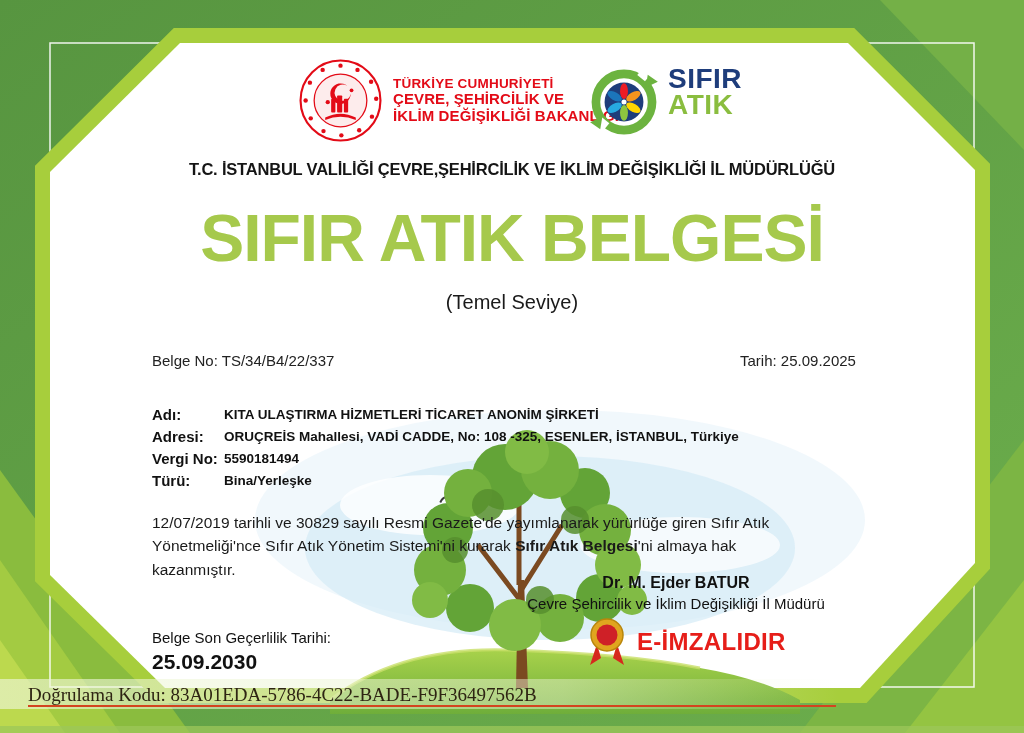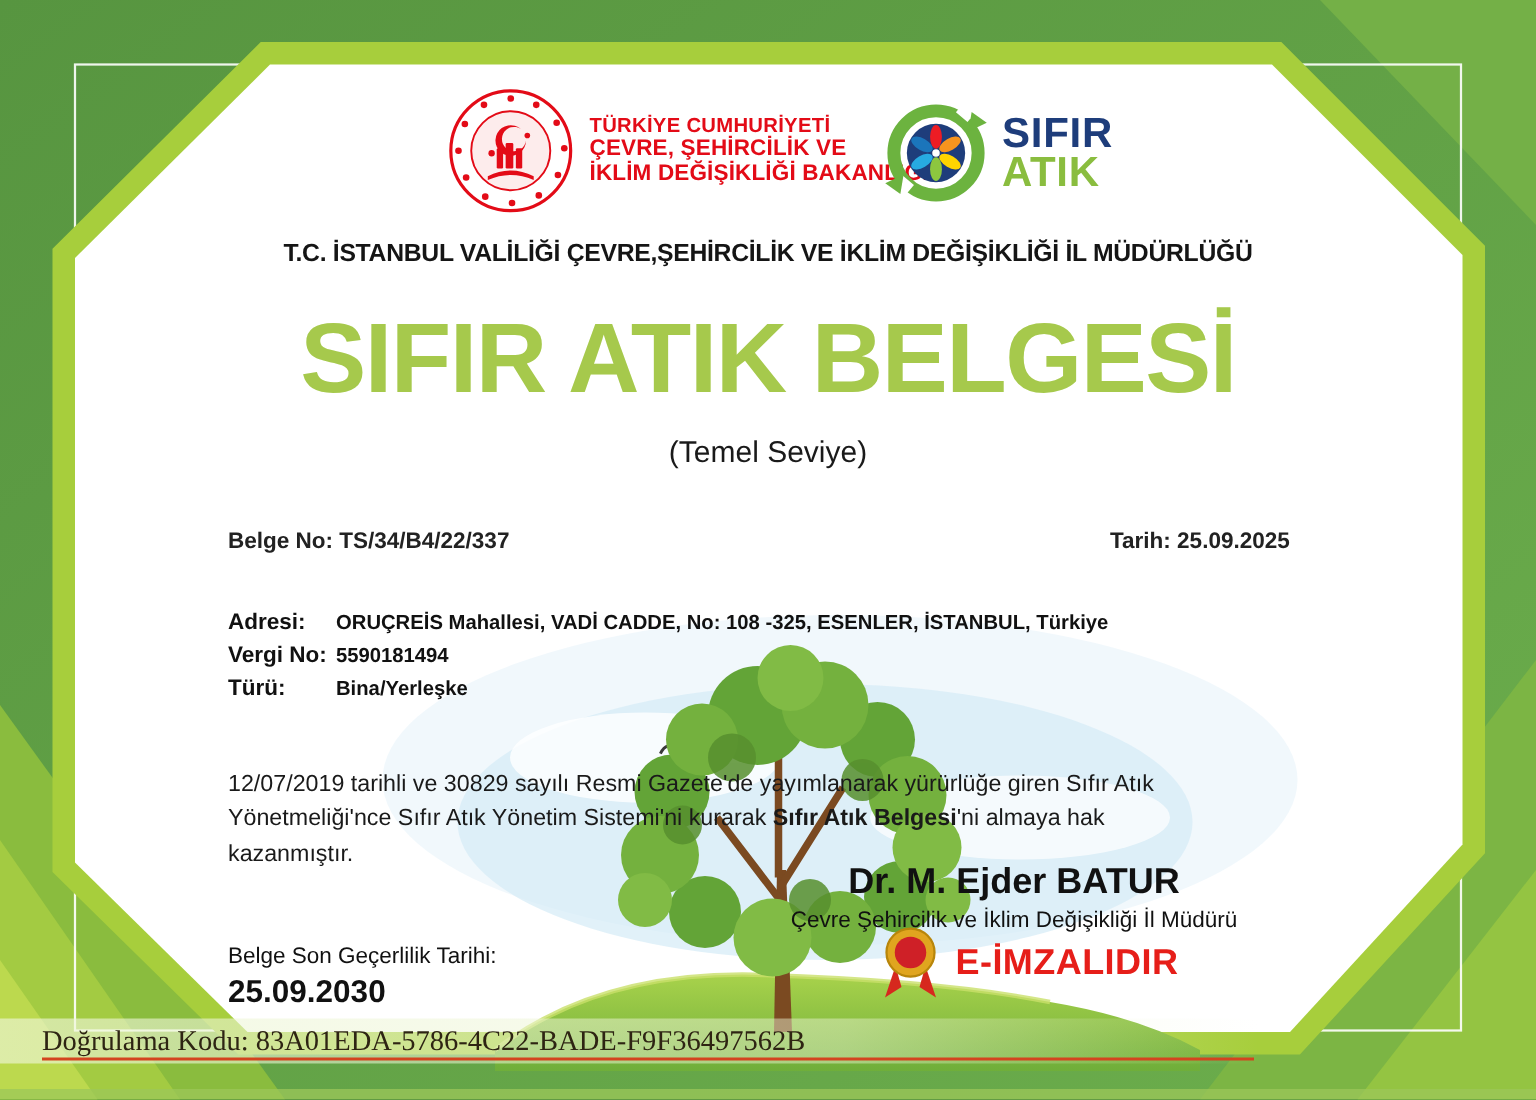--- a/index.html
+++ b/index.html
@@ -15,31 +15,31 @@
   .sifir-words{line-height:.92;font-weight:800;letter-spacing:.5px;font-size:28px;}
   .sifir-words .w1{color:#1e3d7b;}
   .sifir-words .w2{color:#8abd3f;}
 
   .header-line{left:0;top:160px;width:1024px;text-align:center;font-size:16.5px;
                font-weight:700;color:#151515;letter-spacing:-.2px;}
   .cert-title{left:0;top:200px;width:1024px;text-align:center;font-size:66px;
               font-weight:700;color:#a6c94c;letter-spacing:-1px;}
   .cert-subtitle{left:0;top:291px;width:1024px;text-align:center;font-size:20px;color:#1a1a1a;}
 
-  .meta{font-size:15px;color:#222;font-weight:bold;}
+  .meta{font-size:15px;color:#222;}
   .details{left:152px;top:404px;font-size:15px;color:#111;}
   .detail-row{display:flex;line-height:22px;}
   .detail-row .lbl{font-weight:700;width:72px;flex:0 0 72px;font-size:15px;}
   .detail-row .val{font-weight:700;font-size:13.5px;line-height:22px;}
 
   .body-par{left:152px;top:511px;width:668px;font-size:15.5px;line-height:1.5;color:#1a1a1a;}
   .body-par b{font-weight:700;}
 
   .signature{left:495px;top:574px;width:362px;text-align:center;color:#111;}
-  .signature .name{font-size:24px;font-weight:700;}
+  .signature .name{font-size:16px;font-weight:700;}
   .signature .role{font-size:15px;margin-top:3px;}
 
   .eimza{left:585px;top:616px;display:flex;align-items:center;gap:8px;}
   .eimza .txt{font-size:24px;font-weight:800;color:#e61e19;letter-spacing:.3px;}
 
   .validity{left:152px;top:628px;font-size:15px;color:#111;line-height:1.35;}
   .validity .date{font-weight:700;font-size:21px;}
 
   .footer-strip{left:0;top:679px;width:1024px;height:30px;
     background:linear-gradient(90deg,rgba(238,246,215,.65) 0%,rgba(238,246,215,.45) 55%,rgba(238,246,215,0) 82%);}
@@ -152,21 +152,21 @@
       </g>
       <path d="M32,70 Q50,61 68,70 L68,73 Q50,65 32,73 Z" fill="#e30b17"></path>
     </svg>
     <div class="ministry-text">
       <div class="l1">TÜRKİYE CUMHURİYETİ</div>
       <div class="l2">ÇEVRE, ŞEHİRCİLİK VE</div>
       <div class="l3">İKLİM DEĞİŞİKLİĞİ BAKANLIĞI</div>
     </div>
   </div>
 
-  <div class="abs" style="left:588px;top:66px;display:flex;align-items:center;gap:8px;">
+  <div class="abs" style="left:588px;top:66px;display:flex;align-items:flex-start;gap:8px;">
     <svg width="72" height="72" viewBox="0 0 100 100">
       <circle cx="50" cy="50" r="39" fill="none" stroke="#6cb33f" stroke-width="12"></circle>
       <g fill="#ffffff">
         <rect x="70" y="8" width="14" height="10" transform="rotate(40 77 13)"></rect>
         <rect x="14" y="74" width="14" height="10" transform="rotate(40 21 79)"></rect>
       </g>
       <polygon points="83,12 97,22 80,30" fill="#6cb33f"></polygon>
       <polygon points="17,88 3,78 20,70" fill="#6cb33f"></polygon>
       <circle cx="50" cy="50" r="27" fill="#1e3d7b"></circle>
       <g>
@@ -193,20 +193,24 @@
     <span>Belge No:</span>
     <span>TS/34/B4/22/337</span>
   </div>
   <div class="abs meta" style="left:740px;top:352px;">
     <span>Tarih:</span>
     <span>25.09.2025</span>
   </div>
 
   <div class="abs details">
     <div class="detail-row">
+      <span class="lbl">Adı:</span>
+      <span class="val">KITA ULAŞTIRMA HİZMETLERİ TİCARET ANONİM ŞİRKETİ</span>
+    </div>
+    <div class="detail-row">
       <span class="lbl">Adresi:</span>
       <span class="val">ORUÇREİS Mahallesi, VADİ CADDE, No: 108 -325, ESENLER, İSTANBUL, Türkiye</span>
     </div>
     <div class="detail-row">
       <span class="lbl">Vergi No:</span>
       <span class="val">5590181494</span>
     </div>
     <div class="detail-row">
       <span class="lbl">Türü:</span>
       <span class="val">Bina/Yerleşke</span>

